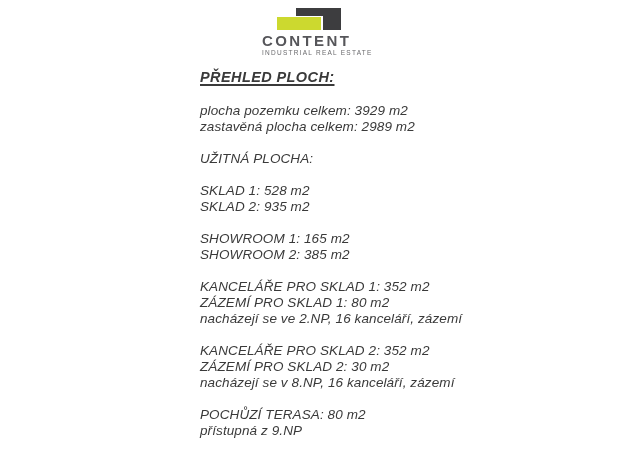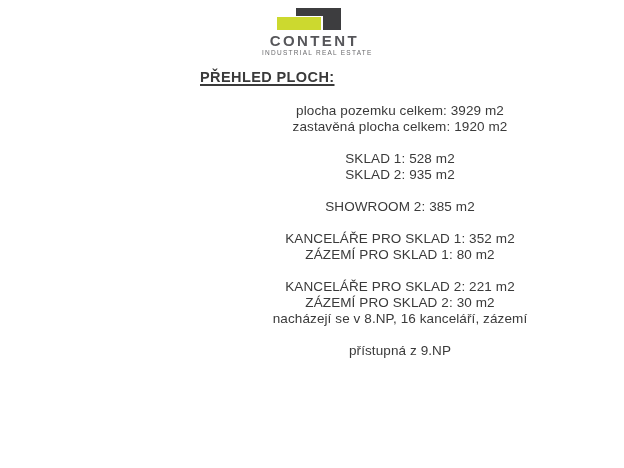--- a/index.html
+++ b/index.html
@@ -15,21 +15,21 @@
     overflow: hidden;
     font-family: "Liberation Sans", sans-serif;
   }
 
   
   .logo {
     position: absolute;
     left: 262px;
     top: 6px;
     width: 97px;
-    text-align: right;
+    text-align: left;
   }
   .logo-mark {
     position: relative;
     width: 97px;
     height: 25px;
   }
   .lm-bar {
     position: absolute;
     left: 34px;
     top: 2px;
@@ -69,37 +69,37 @@
   
   .content {
     position: absolute;
     left: 200px;
     top: 69px;
     width: 400px;
     color: #3a3a3a;
     font-size: 13.5px;
     line-height: 16px;
     letter-spacing: 0.1px;
+    font-style: italic;
   }
   .title {
     font-size: 14.5px;
     font-weight: bold;
     letter-spacing: 0.4px;
     text-decoration: underline;
     text-decoration-thickness: 2px;
     text-underline-offset: 2px;
     margin: 0 0 18px 0;
   }
   .para {
     margin: 0 0 16px 0;
   }
   .line {
     display: block;
     white-space: nowrap;
-    text-align: center;
   }
 </style>
 </head>
 <body>
 
 <div class="page">
 
   <div class="logo">
     <div class="logo-mark">
       <div class="lm-bar" style="background: rgb(61, 61, 63);"></div>
@@ -108,42 +108,48 @@
     </div>
     <div class="logo-name" style="color: rgb(86, 86, 90);">CONTENT</div>
     <div class="logo-tag" style="color: rgb(106, 106, 109);">INDUSTRIAL REAL ESTATE</div>
   </div>
 
   <div class="content">
     <h1 class="title">PŘEHLED PLOCH:</h1>
 
     <p class="para">
       <span class="line">plocha pozemku celkem: 3929 m2</span>
-      <span class="line">zastavěná plocha celkem: 1920 m2</span>
+      <span class="line">zastavěná plocha celkem: 2989 m2</span>
     </p>
 
+    <p class="para">
+      <span class="line">UŽITNÁ PLOCHA:</span>
+    </p>
 
     <p class="para">
       <span class="line">SKLAD 1: 528 m2</span>
       <span class="line">SKLAD 2: 935 m2</span>
     </p>
 
     <p class="para">
+      <span class="line">SHOWROOM 1: 165 m2</span>
       <span class="line">SHOWROOM 2: 385 m2</span>
     </p>
 
     <p class="para">
       <span class="line">KANCELÁŘE PRO SKLAD 1: 352 m2</span>
       <span class="line">ZÁZEMÍ PRO SKLAD 1: 80 m2</span>
+      <span class="line">nacházejí se ve 2.NP, 16 kanceláří, zázemí</span>
     </p>
 
     <p class="para">
-      <span class="line">KANCELÁŘE PRO SKLAD 2: 221 m2</span>
+      <span class="line">KANCELÁŘE PRO SKLAD 2: 352 m2</span>
       <span class="line">ZÁZEMÍ PRO SKLAD 2: 30 m2</span>
       <span class="line">nacházejí se v 8.NP, 16 kanceláří, zázemí</span>
     </p>
 
     <p class="para">
+      <span class="line">POCHŮZÍ TERASA: 80 m2</span>
       <span class="line">přístupná z 9.NP</span>
     </p>
   </div>
 
 </div>
 
 </body></html>

